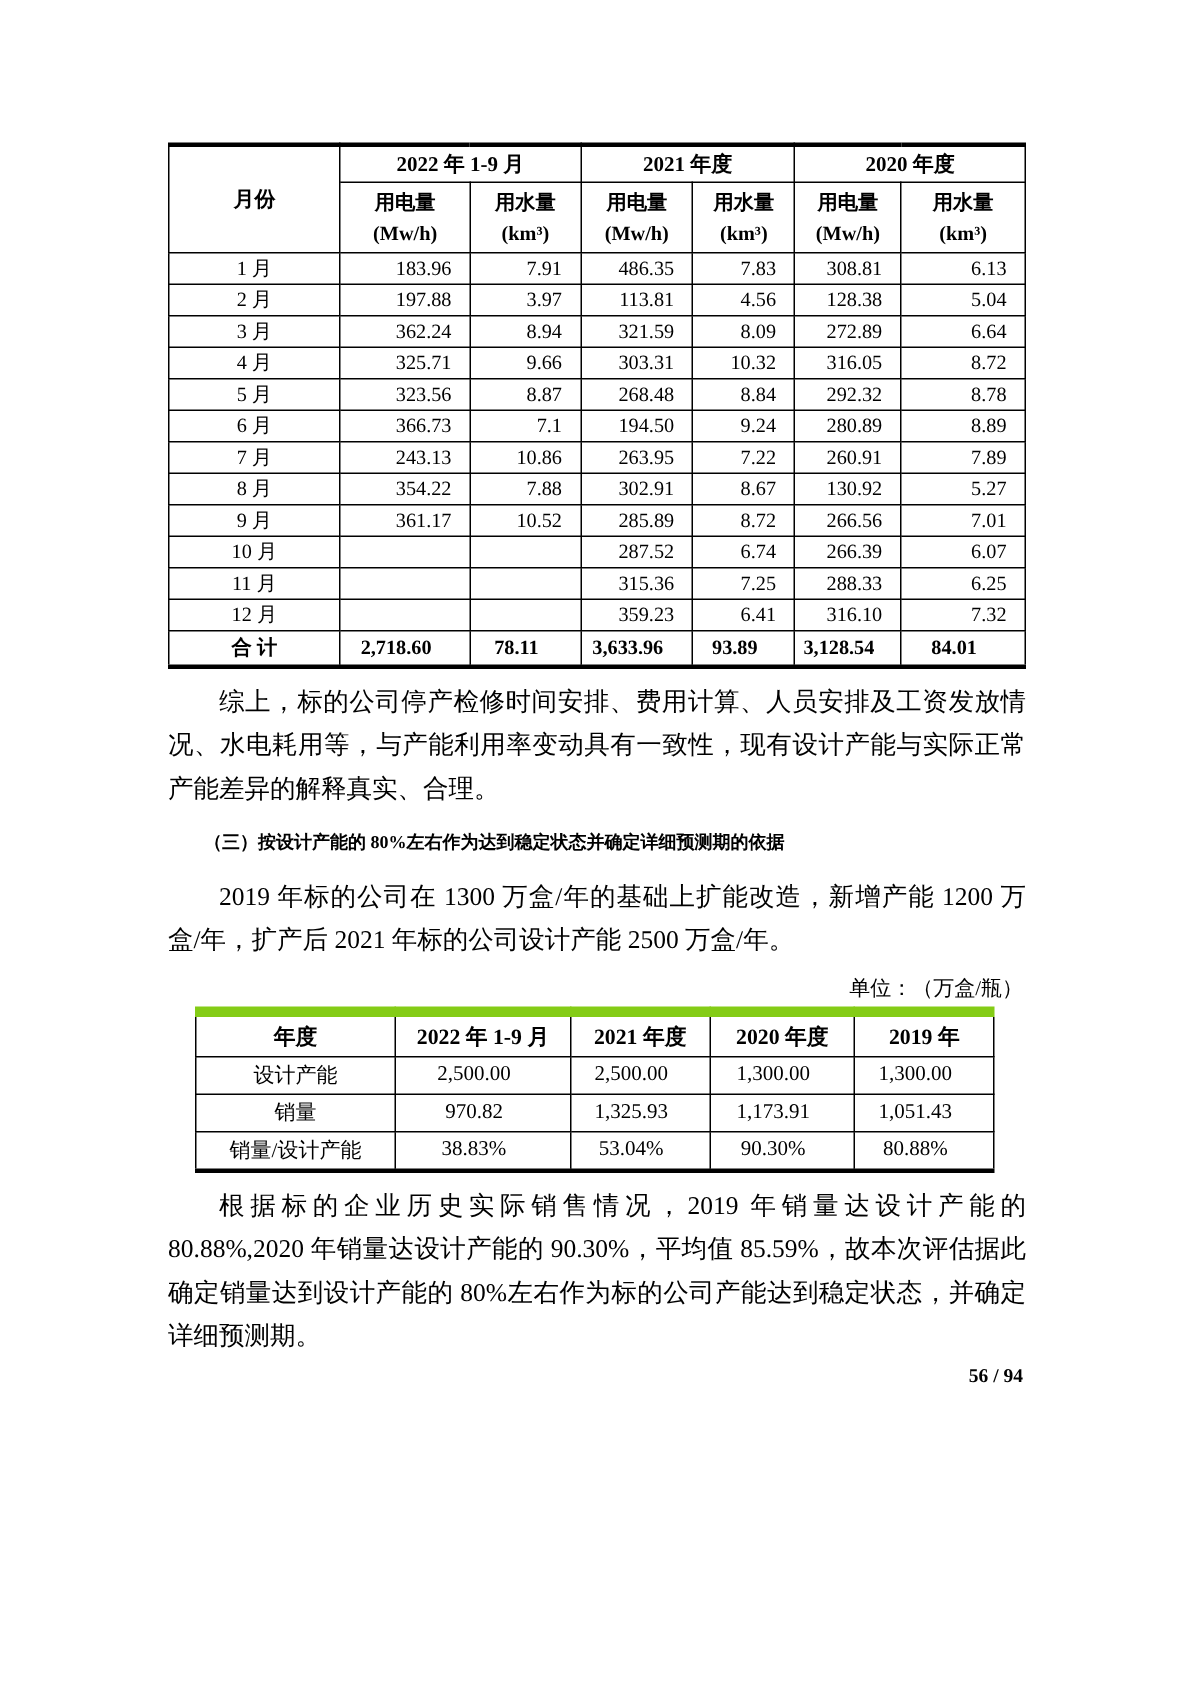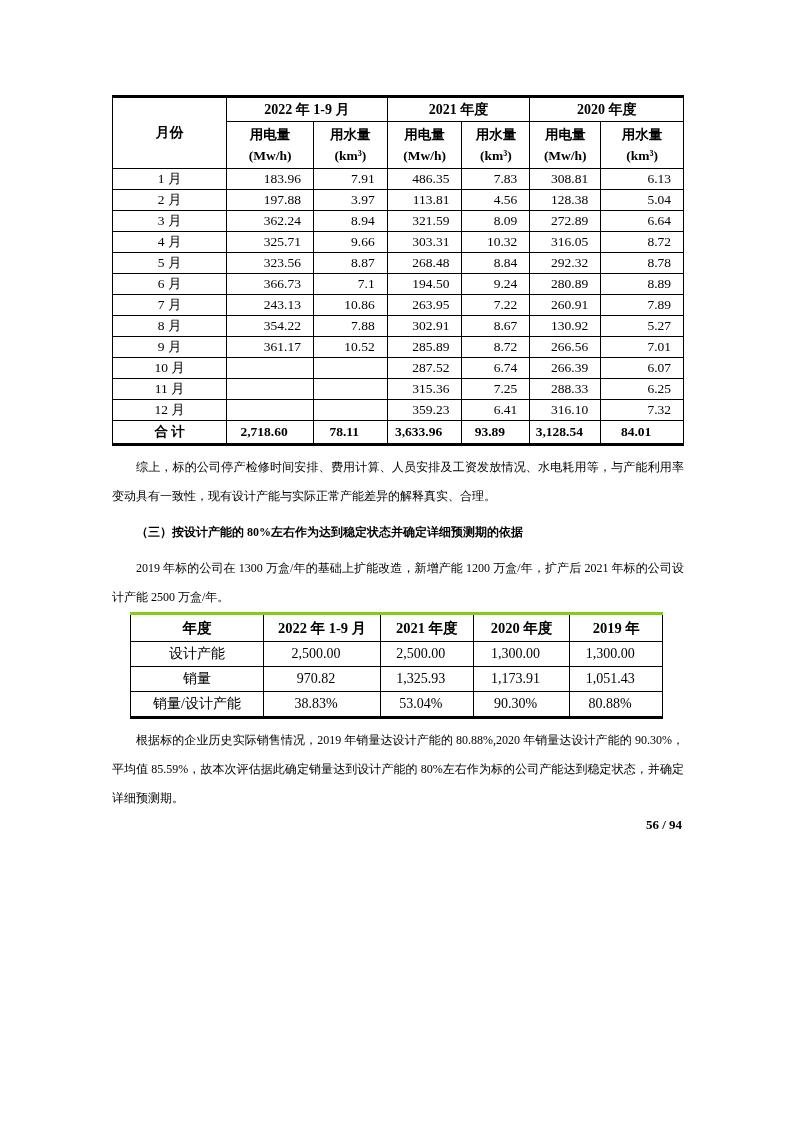--- a/index.html
+++ b/index.html
@@ -31,37 +31,37 @@
   .t1 .total-row td { font-weight:bold; height:22px;text-align:center; }
 
   
   .note {
     margin:5px 0 0 0;
     font-size:14px; line-height:28.5px;
     text-align:justify; text-indent:2em;
   }
   .body-para {
     margin:7px 0 0 0;
-    font-size:12px; line-height:29px;
+    font-size:17px; line-height:29px;
     text-align:justify; text-indent:2em;
   }
   .heading3 {
     margin:7px 0 6px 0;
     font-size:12px; line-height:29px;
     font-weight:bold; text-indent:2em;
   }
   .unit-label {
     margin:9px 2px 3px 0;
     font-size:14px; text-align:right;
   }
 
   
   .t2 {
     width:533px; margin-left:18px;
-    border-top:3px solid #84cc16;
+    border-top:7px solid #84cc16;
     border-bottom:3px solid #000;
     font-size:14px;
   }
   .t2 th, .t2 td { border:1px solid #000; padding:0; white-space:nowrap; overflow:hidden; }
   .t2 thead th { font-weight:bold; text-align:center; height:26px; font-size:14.5px; }
   .t2 tbody td { height:24px; }
   .t2 .rowlabel { text-align:center; padding-left:0; }
   .t2 .num { text-align:center; padding-right:12px; }
 
   .page-number {
@@ -240,20 +240,21 @@
       </tbody>
     </table>
 
 
     <p class="body-para">综上，标的公司停产检修时间安排、费用计算、人员安排及工资发放情况、水电耗用等，与产能利用率变动具有一致性，现有设计产能与实际正常产能差异的解释真实、合理。</p>
 
     <div class="heading3">（三）按设计产能的 80%左右作为达到稳定状态并确定详细预测期的依据</div>
 
     <p class="body-para">2019 年标的公司在 1300 万盒/年的基础上扩能改造，新增产能 1200 万盒/年，扩产后 2021 年标的公司设计产能 2500 万盒/年。</p>
 
+    <div class="unit-label">单位：（万盒/瓶）</div>
 
     <table class="t2">
       <colgroup>
         <col style="width:25%">
           <col style="width:22%">
           <col style="width:17.4%">
         <col style="width:18.2%">
           <col style="width:17.4%">
       </colgroup>
       <thead>

